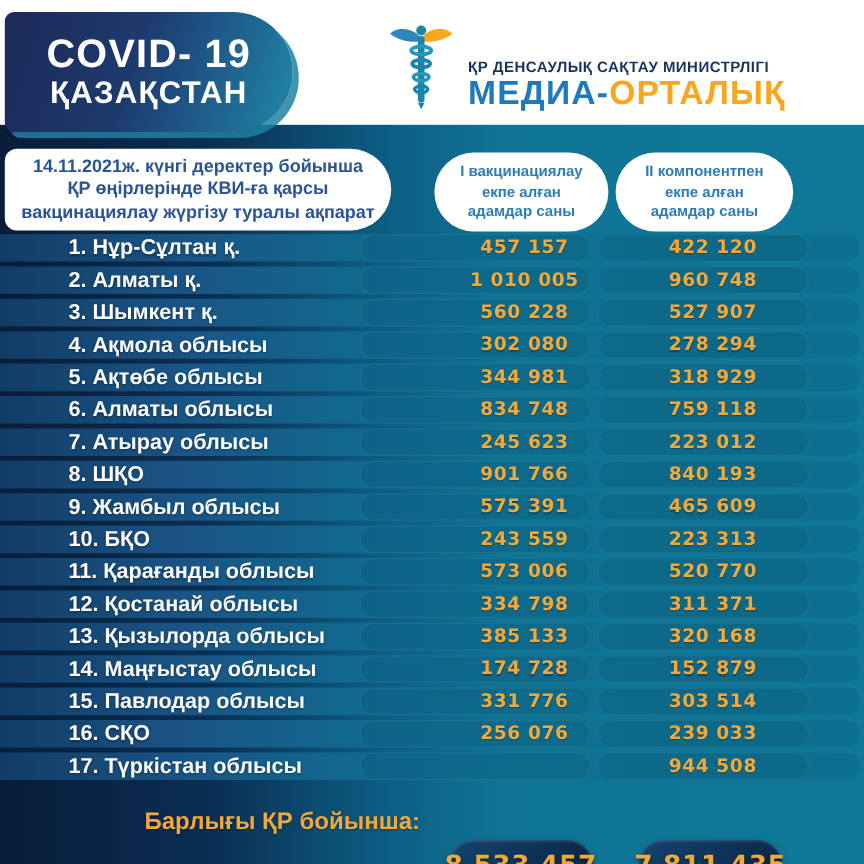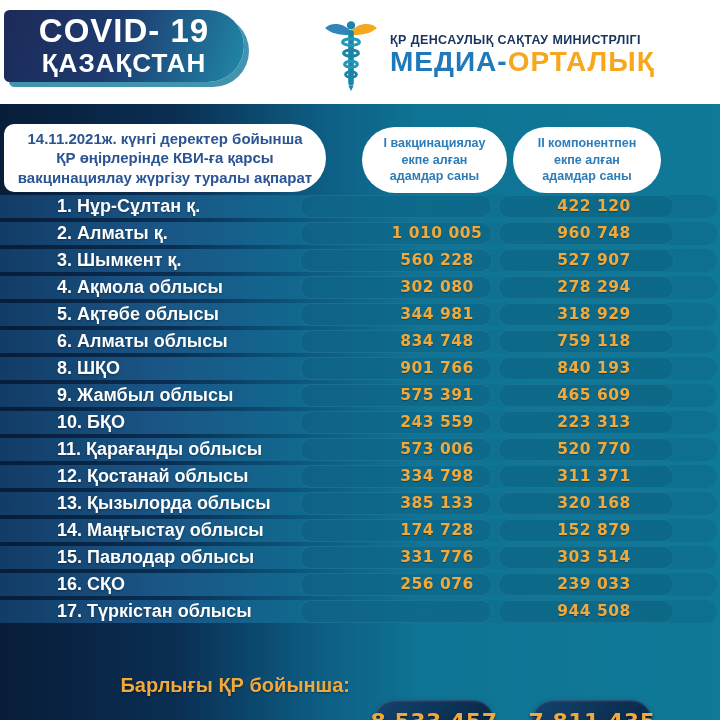--- a/index.html
+++ b/index.html
@@ -4,30 +4,30 @@
 <style>
   html,body{margin:0;padding:0;background:#333;}
   .stage{
     position:relative;width:720px;height:720px;overflow:hidden;
     font-family:"Liberation Sans",sans-serif;
     background:linear-gradient(90deg,#081d39 0%,#0a2e52 24%,#0d5c82 44%,#0f7495 58%,#0f7998 100%);
   }
   
   .top-strip{position:absolute;left:0;top:0;width:720px;height:104px;background:#ffffff;}
   .covid-badge{
-    position:absolute;left:4px;top:10px;width:240px;height:72px;
+    position:absolute;left:4px;top:10px;width:240px;height:100px;
     border-radius:8px 52px 52px 8px;
     background:linear-gradient(108deg,#1c2a58 0%,#1d3a6e 45%,#1f6d96 82%,#2189a8 100%);
     box-shadow:5px 5px 0 rgba(32,128,160,0.85);
     display:flex;flex-direction:column;justify-content:center;align-items:center;
     color:#fff;text-align:center;z-index:3;
   }
   .badge-l1{font-size:33px;font-weight:bold;letter-spacing:1px;line-height:1.05;}
   .badge-l2{font-size:26px;font-weight:bold;letter-spacing:1px;line-height:1.1;}
-  .logo{position:absolute;left:322px;top:18px;display:flex;align-items:center;gap:10px;z-index:2;}
+  .logo{position:absolute;left:322px;top:18px;display:flex;align-items:flex-end;gap:10px;z-index:2;}
   .caduceus{width:58px;height:74px;}
   .ministry{font-size:12.5px;font-weight:bold;color:#16355e;letter-spacing:0.4px;white-space:nowrap;}
   .media-line{font-size:28px;font-weight:800;letter-spacing:1px;line-height:1.05;white-space:nowrap;}
   .media-blue{color:#1f79ba;}
   .media-orange{color:#f6a71d;}
   
   .info-box{
     position:absolute;left:4px;top:124px;width:322px;height:68px;background:#ffffff;
     border-radius:10px 34px 34px 10px;
     display:flex;flex-direction:column;justify-content:center;align-items:center;
@@ -124,20 +124,21 @@
   </div>
   <div class="col-pill pill2">
     <span>ІІ компонентпен</span>
     <span>екпе алған</span>
     <span>адамдар саны</span>
   </div>
 
   <ul class="rows">
       <li class="row">
       <span class="label">1. Нұр-Сұлтан қ.</span>
+      <span class="num c1">457 157</span>
       <span class="num c2">422 120</span>
     </li>
       <li class="row">
       <span class="label">2. Алматы қ.</span>
       <span class="num c1">1 010 005</span>
       <span class="num c2">960 748</span>
     </li>
       <li class="row">
       <span class="label">3. Шымкент қ.</span>
       <span class="num c1">560 228</span>
@@ -152,20 +153,25 @@
       <span class="label">5. Ақтөбе облысы</span>
       <span class="num c1">344 981</span>
       <span class="num c2">318 929</span>
     </li>
       <li class="row">
       <span class="label">6. Алматы облысы</span>
       <span class="num c1">834 748</span>
       <span class="num c2">759 118</span>
     </li>
       <li class="row">
+      <span class="label">7. Атырау облысы</span>
+      <span class="num c1">245 623</span>
+      <span class="num c2">223 012</span>
+    </li>
+      <li class="row">
       <span class="label">8. ШҚО</span>
       <span class="num c1">901 766</span>
       <span class="num c2">840 193</span>
     </li>
       <li class="row">
       <span class="label">9. Жамбыл облысы</span>
       <span class="num c1">575 391</span>
       <span class="num c2">465 609</span>
     </li>
       <li class="row">

